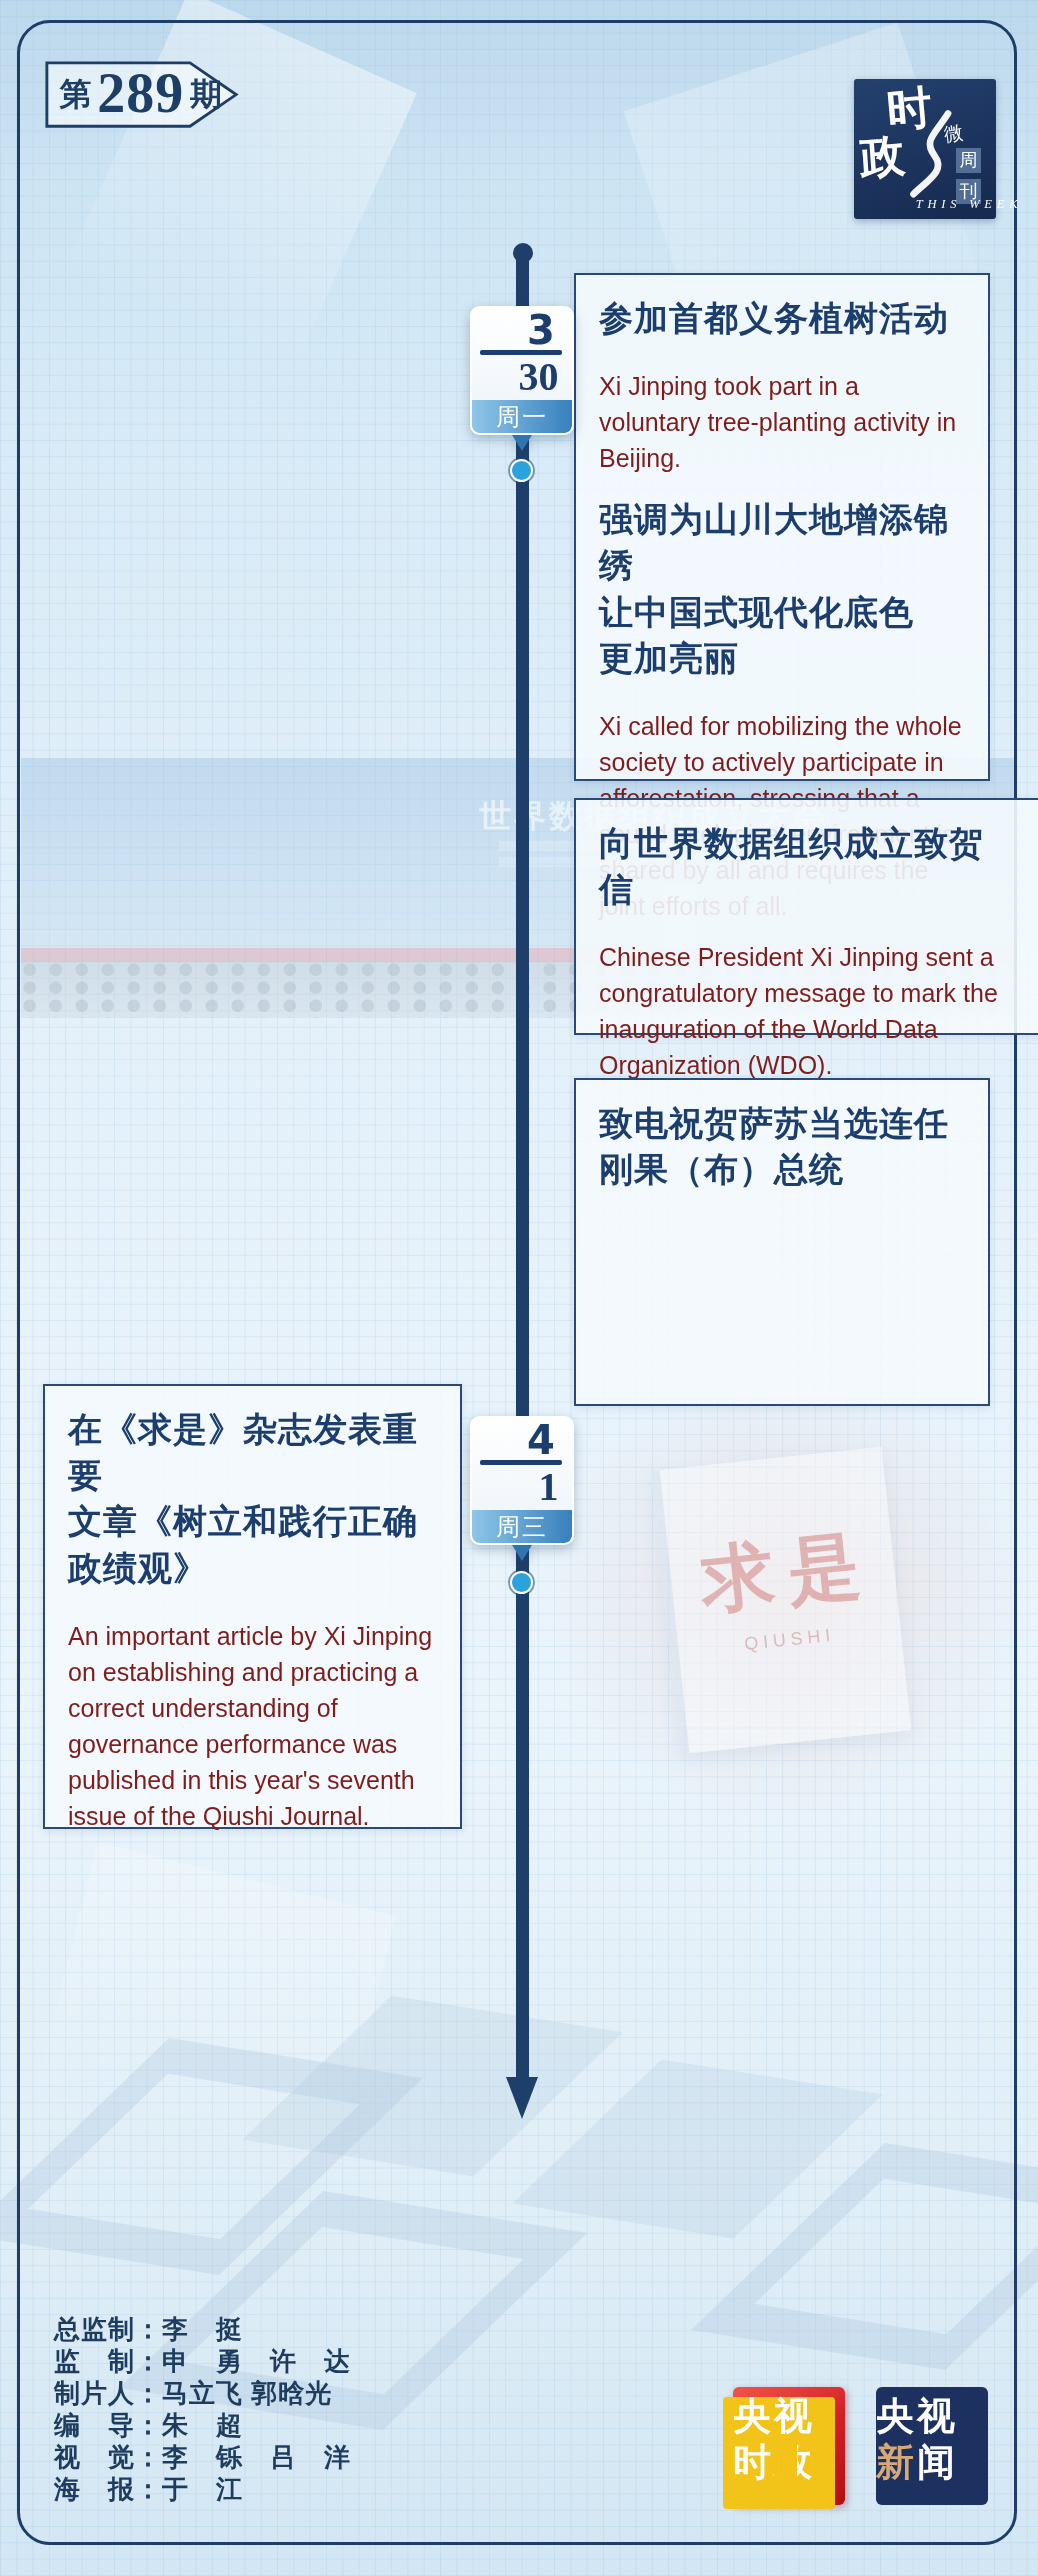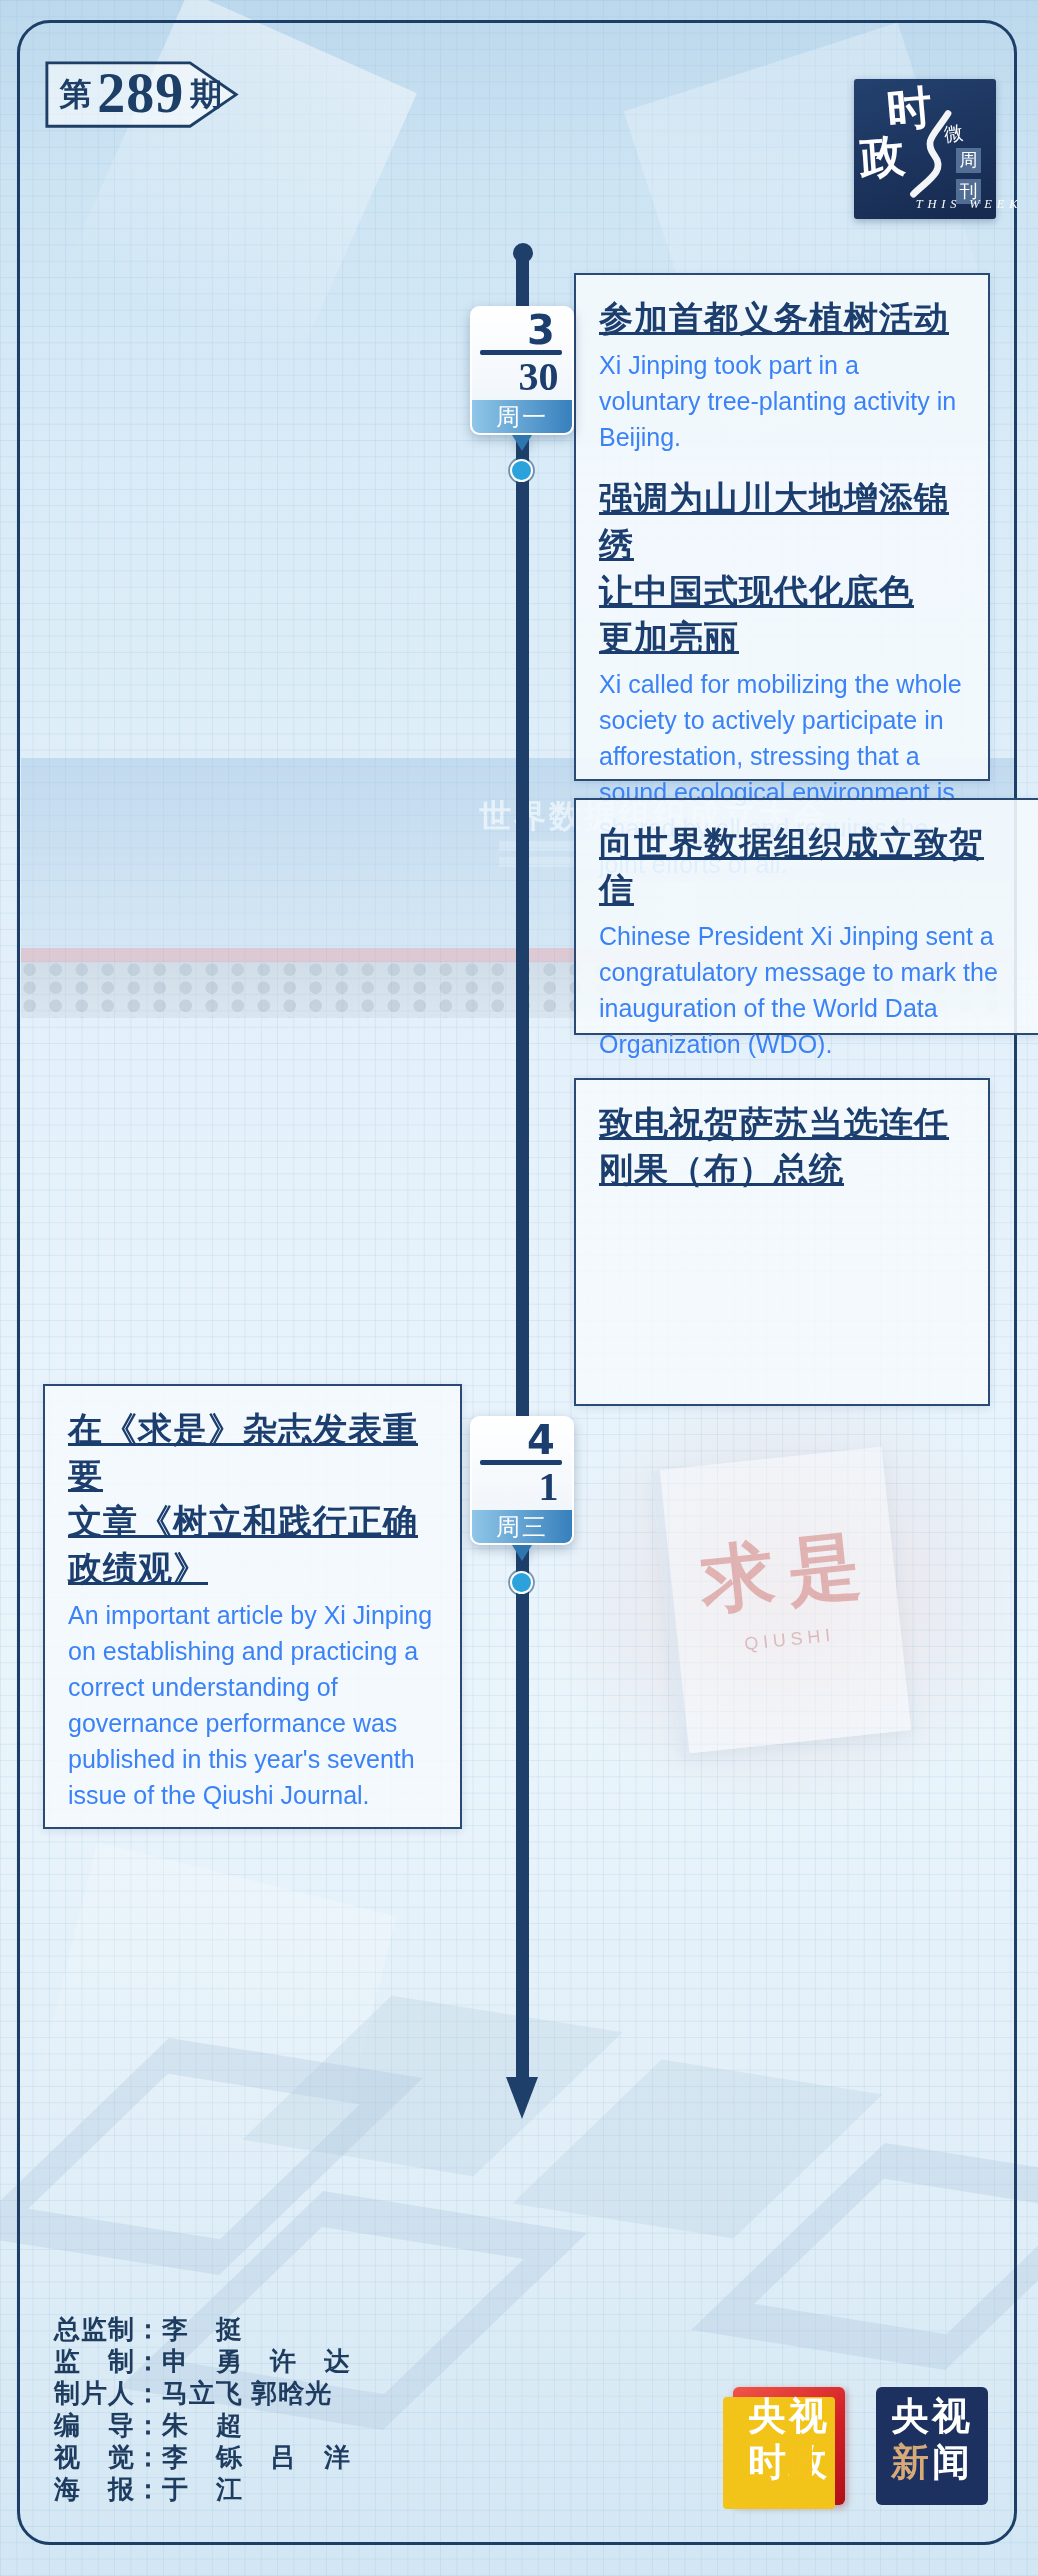--- a/index.html
+++ b/index.html
@@ -97,30 +97,30 @@
 
   
   .card{ position:absolute; box-sizing:border-box; border:2.9px solid #2a4a75; background:rgba(244,250,253,.90);
     padding:21px 23px; box-shadow:0 1.9px 7.7px rgba(40,80,130,.12); z-index:2; }
   .card.c1{ left:574px; top:273px; width:416px; height:508px; }
   .card.c2{ left:574px; top:798px; width:468px; height:237px; }
   .card.c3{ left:574px; top:1078px; width:416px; height:328px; }
   .card.c4{ left:43px;  top:1384px; width:419px; height:445px; }
   .card .section + .section{ margin-top:21px; }
   .card .title{ font-family:"Liberation Serif", serif; font-weight:bold; font-size:34px; line-height:1.36;
-    color:#1c3e6e; letter-spacing:1px; white-space:pre-line;text-decoration:underline; }
-  .card .body{ font-size:25px; line-height:1.44; color:#3b82f6; margin-top:5px; }
+    color:#1c3e6e; letter-spacing:1px; white-space:pre-line; }
+  .card .body{ font-size:25px; line-height:1.44; color:#7f1d1d; margin-top:26px; }
 
   
   .credits{ position:absolute; left:54px; top:2313px; z-index:2; color:#1e3c5f; font-size:26px;
     line-height:32px; font-weight:600; letter-spacing:1px; }
 
   
   .flogo{ position:absolute; top:2387px; width:112px; height:112px; border-radius:5.8px; z-index:2;
-    text-align:center; color:#fff; font-weight:bold; font-size:38px; line-height:46px; letter-spacing:2.9px; padding-top:5.8px; box-sizing:content-box; }
+    color:#fff; font-weight:bold; font-size:38px; line-height:46px; letter-spacing:2.9px; padding-top:5.8px; box-sizing:content-box; }
   .flogo .l2{ display:inline-block; }
   .flogo-red{ left:733px; background:linear-gradient(145deg,#f05548 0%,#d21f26 55%,#b01016 100%);
     box-shadow:1.9px 2.9px 7.7px rgba(150,30,30,.35); }
   .flogo-red::before{ content:""; position:absolute; left:-9.6px; top:9.6px; width:112px; height:112px;
     background:#f2c318; border-radius:3.8px; z-index:-1; }
   .flogo-red .l2{ background:linear-gradient(90deg,#fff 0 50%,#f6c31c 50% 78%,#fff 78%);
     -webkit-background-clip:text; background-clip:text; color:transparent; }
   .flogo-navy{ left:876px; background:#1d3160; }
   .flogo-navy .l2{ background:linear-gradient(90deg,#d7a878 0 50%,#fff 50%);
     -webkit-background-clip:text; background-clip:text; color:transparent; }

